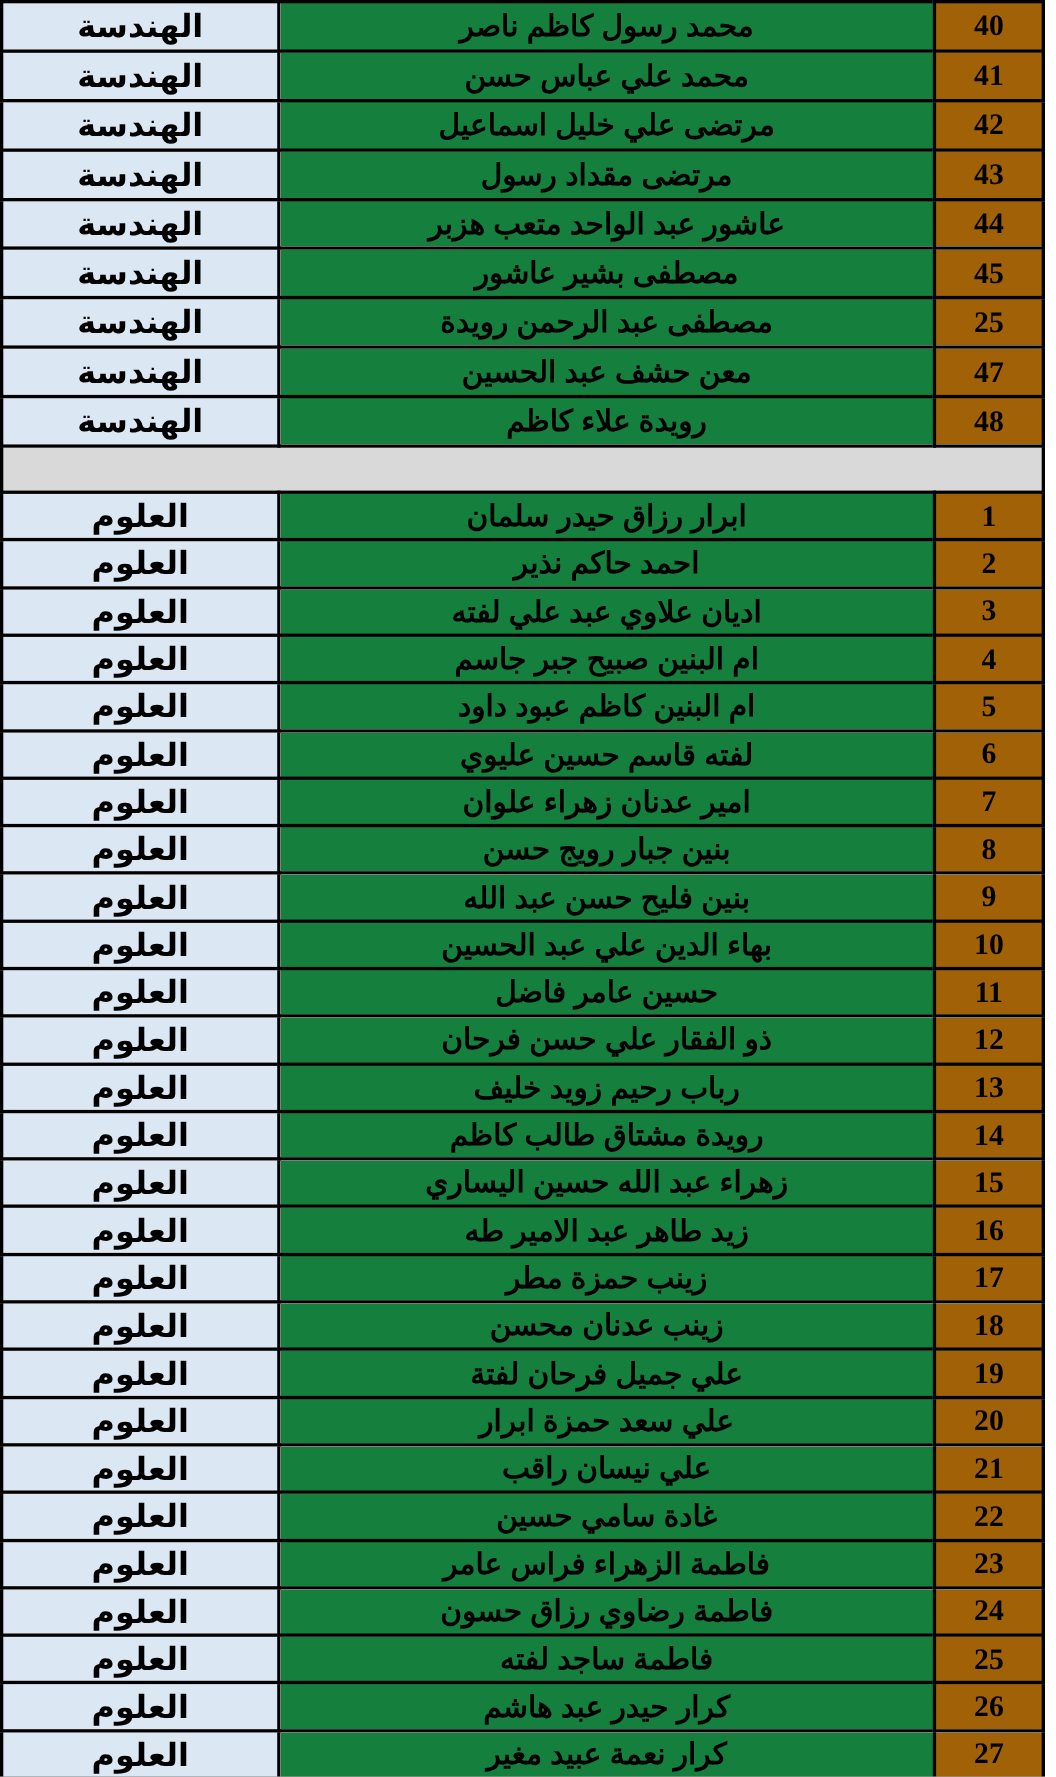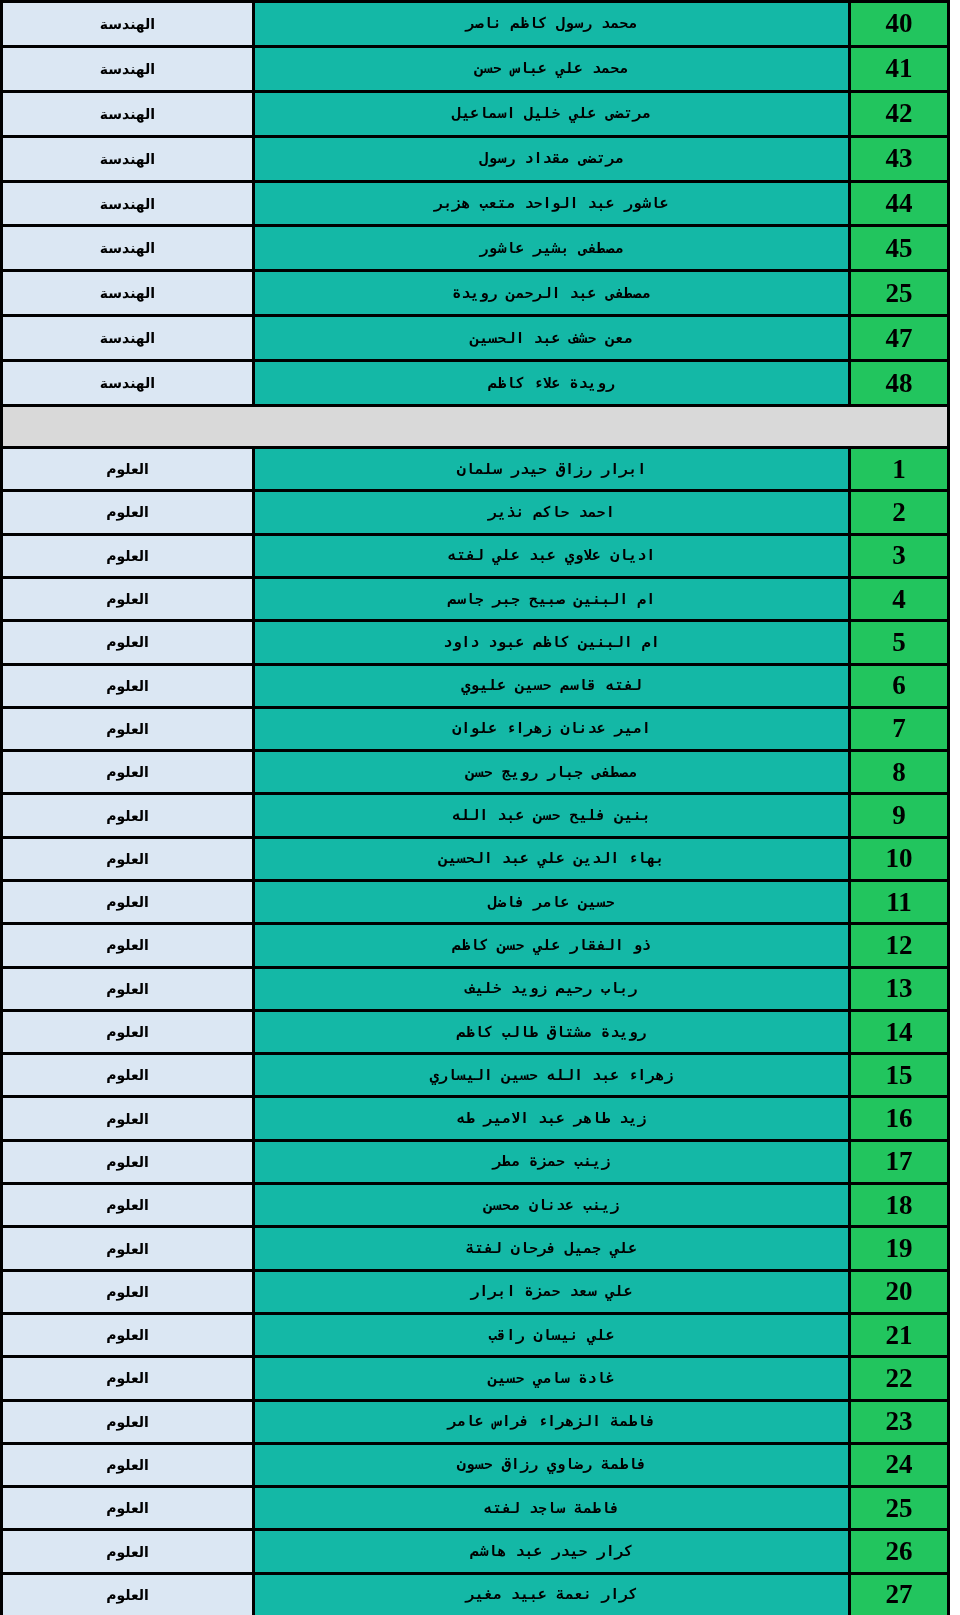--- a/index.html
+++ b/index.html
@@ -30,32 +30,32 @@
     white-space: nowrap;
   }
   col.col-number     { width: 99px;  }
   col.col-name       { width: 596px; }
   col.col-department { width: 252px; }
 
   td.number-cell {
     font-family: "Liberation Serif", serif;
     font-weight: bold;
     font-size: 27px;
-    background: #22c55e;
+    background: #a16207;
   }
   td.name-cell {
-    font-family: Liberation Mono, monospace;
+    font-family: Liberation Sans, sans-serif;
     font-weight: bold;
-    font-size: 15px;
-    background: #14b8a6;
+    font-size: 27px;
+    background: #15803d;
   }
   td.department-cell {
     font-family: "DejaVu Sans", sans-serif;
     font-weight: bold;
-    font-size: 14px;
+    font-size: 29px;
     background: var(--dept-bg, #dbe7f3);
   }
   tr.row-engineering { height: 44.9px; }
   tr.row-science     { height: 43.3px; }
   tr.separator-row   { height: 42px;   }
   td.separator-cell  {
     background: var(--separator-bg, #d9d9d9);
     border-left: none;
     border-right: none;
   }
@@ -148,41 +148,41 @@
         <td class="name-cell">لفته قاسم حسين عليوي</td>
         <td class="department-cell">العلوم</td>
       </tr>
       <tr class="row-science">
         <td class="number-cell">7</td>
         <td class="name-cell">امير عدنان زهراء علوان</td>
         <td class="department-cell">العلوم</td>
       </tr>
       <tr class="row-science">
         <td class="number-cell">8</td>
-        <td class="name-cell">مصطفى جبار رويج حسن</td>
+        <td class="name-cell">بنين جبار رويج حسن</td>
         <td class="department-cell">العلوم</td>
       </tr>
       <tr class="row-science">
         <td class="number-cell">9</td>
         <td class="name-cell">بنين فليح حسن عبد الله</td>
         <td class="department-cell">العلوم</td>
       </tr>
       <tr class="row-science">
         <td class="number-cell">10</td>
         <td class="name-cell">بهاء الدين علي عبد الحسين</td>
         <td class="department-cell">العلوم</td>
       </tr>
       <tr class="row-science">
         <td class="number-cell">11</td>
         <td class="name-cell">حسين عامر فاضل</td>
         <td class="department-cell">العلوم</td>
       </tr>
       <tr class="row-science">
         <td class="number-cell">12</td>
-        <td class="name-cell">ذو الفقار علي حسن كاظم</td>
+        <td class="name-cell">ذو الفقار علي حسن فرحان</td>
         <td class="department-cell">العلوم</td>
       </tr>
       <tr class="row-science">
         <td class="number-cell">13</td>
         <td class="name-cell">رباب رحيم زويد خليف</td>
         <td class="department-cell">العلوم</td>
       </tr>
       <tr class="row-science">
         <td class="number-cell">14</td>
         <td class="name-cell">رويدة مشتاق طالب كاظم</td>

